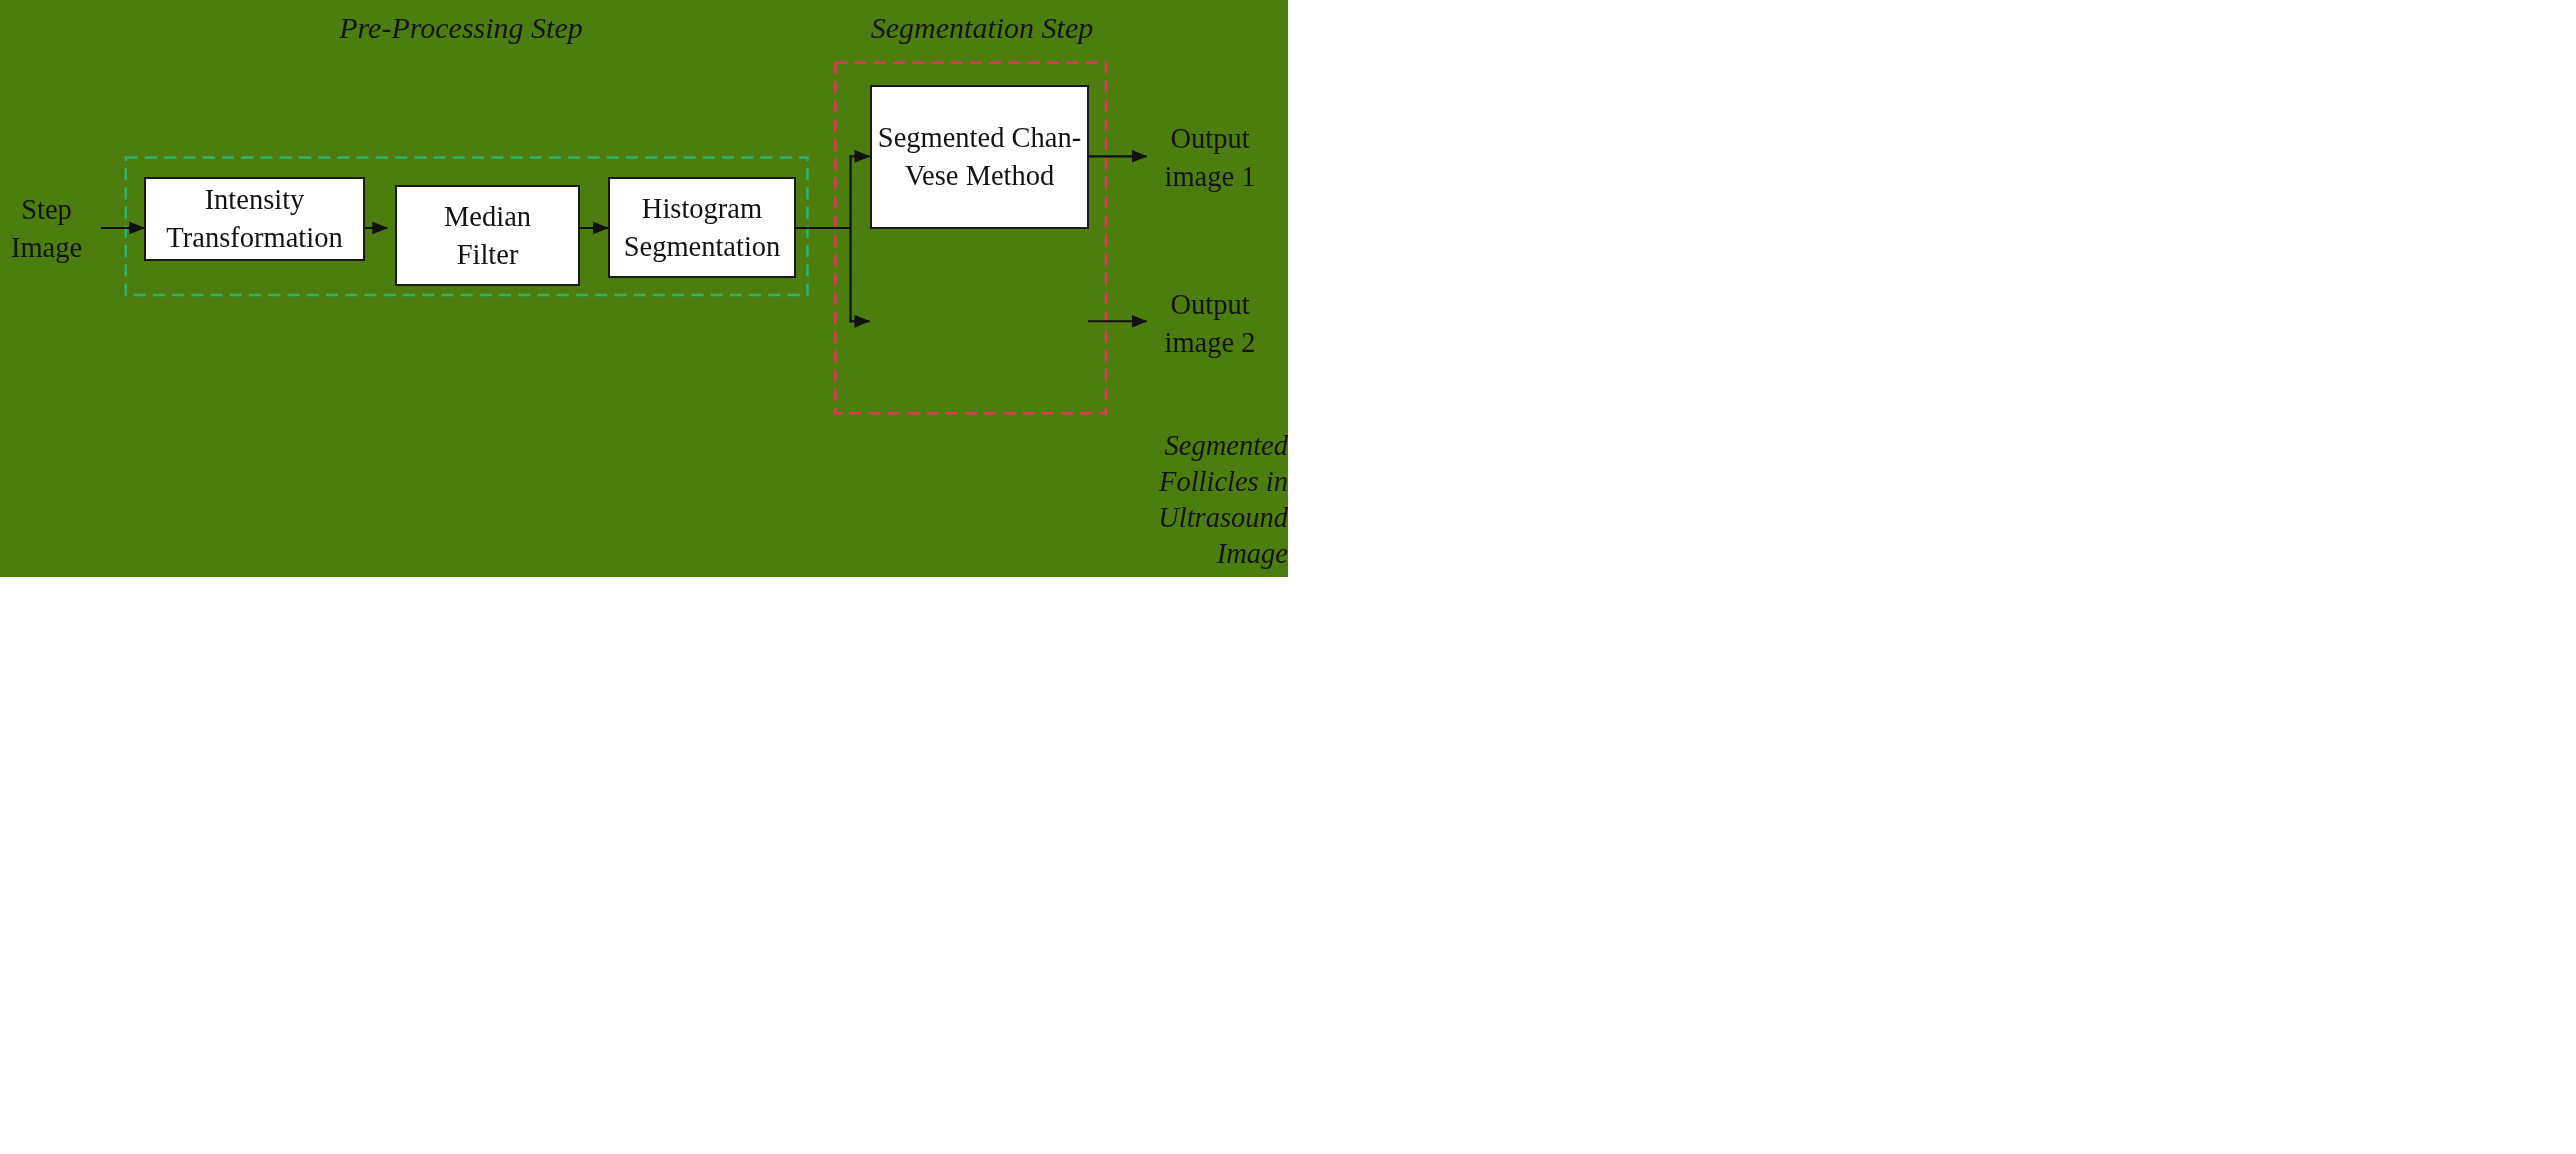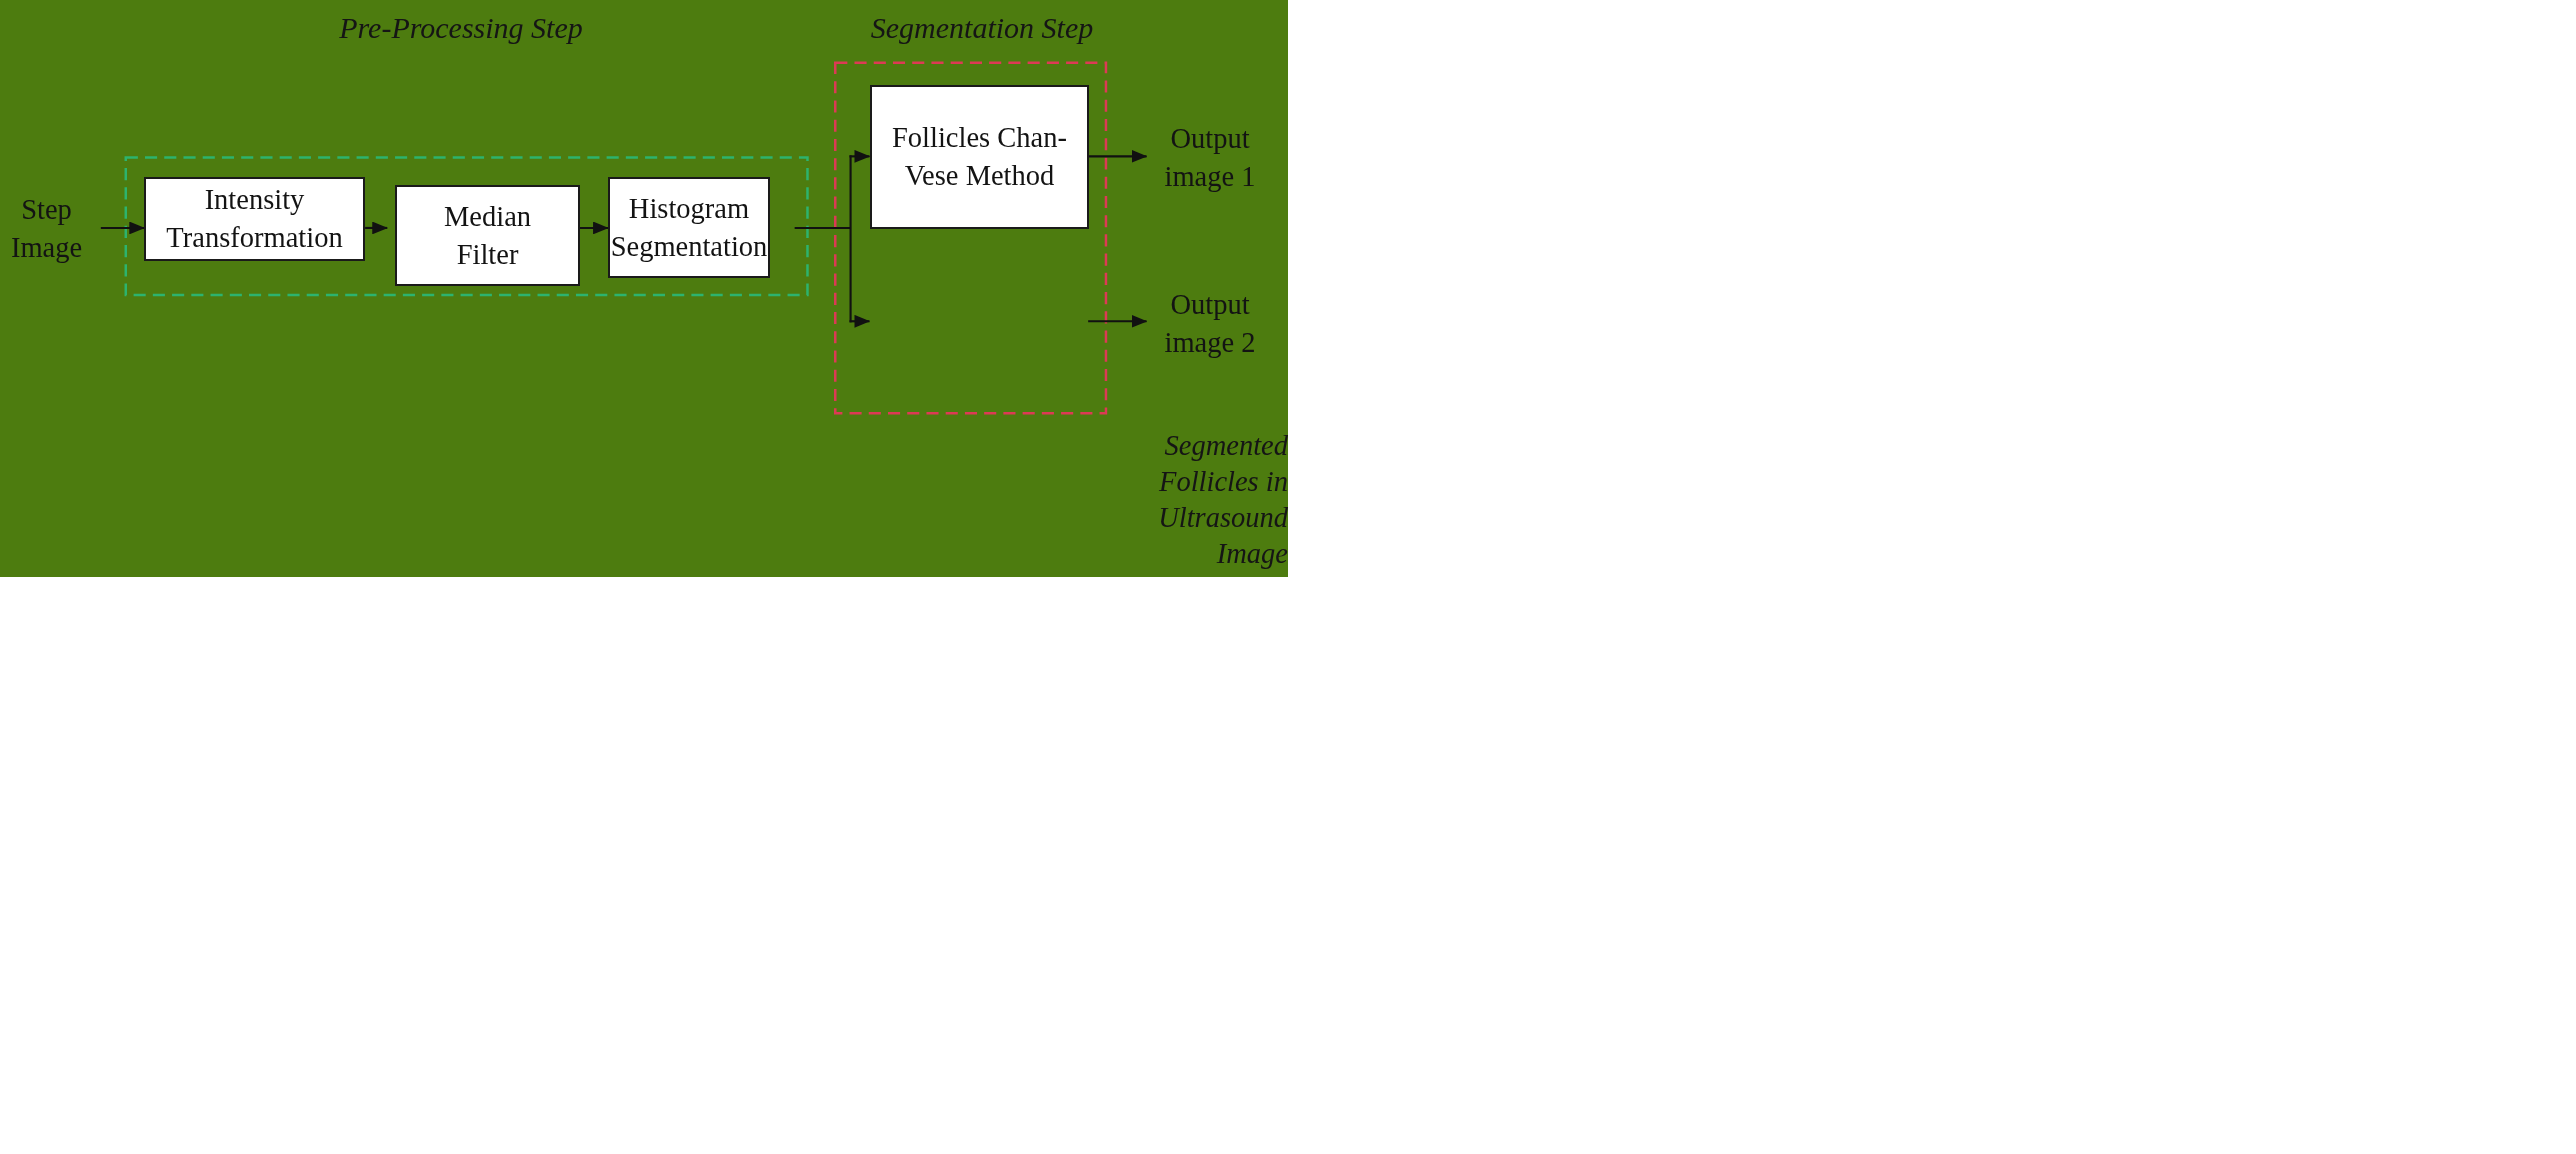--- a/index.html
+++ b/index.html
@@ -42,21 +42,21 @@
     flex-direction: column;
     align-items: center;
     justify-content: center;
     text-align: center;
     font-size: 28.5px;
     line-height: 38px;
     color: #131313;
   }
   #intensity-box   { left: 144px;  top: 177px; width: 221px; height: 84px; }
   #median-box      { left: 387px;  top: 185px; width: 185px; height: 101px; margin-left: 8px; }
-  #histogram-box   { left: 608px;  top: 177px; width: 162px; height: 101px; }
+  #histogram-box   { left: 608px;  top: 177px; width: 188px; height: 101px; }
   #chanvese-box    { left: 870px; top: 85px; width: 219px; height: 144px; }
   #proposed-box    { left: 870px; top: 249px; width: 219px; height: 139px; }
   .side-label {
     position: absolute;
     text-align: center;
     font-size: 28.5px;
     line-height: 38px;
     color: #131313;
   }
   #input-label    { left: 0px;    top: 191px; width: 93px; }
@@ -116,21 +116,21 @@
   <div class="flow-box" id="median-box">
     <span class="label-line">Median</span>
     <span class="label-line">Filter</span>
   </div>
   <div class="flow-box" id="histogram-box">
     <span class="label-line">Histogram</span>
     <span class="label-line">Segmentation</span>
   </div>
 
   <div class="flow-box" id="chanvese-box">
-    <span class="label-line">Follicles Chan-</span>
+    <span class="label-line">Segmented Chan-</span>
     <span class="label-line">Vese Method</span>
   </div>
 
   <div class="side-label" id="output1-label">
     <span class="label-line">Output</span>
     <span class="label-line">image 1</span>
   </div>
   <div class="side-label" id="output2-label">
     <span class="label-line">Output</span>
     <span class="label-line">image 2</span>

